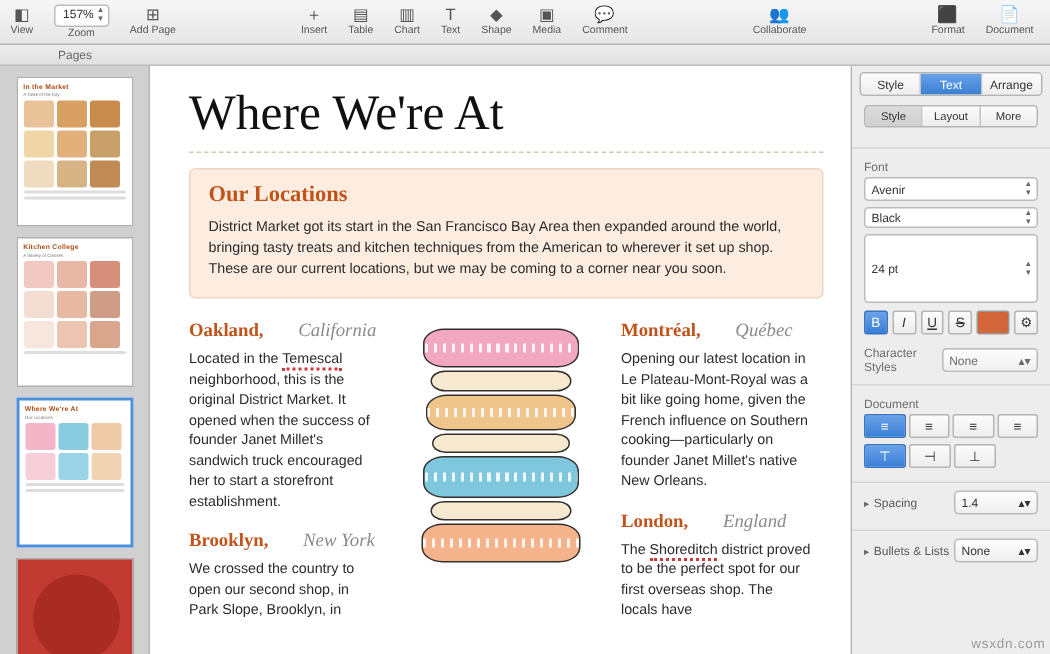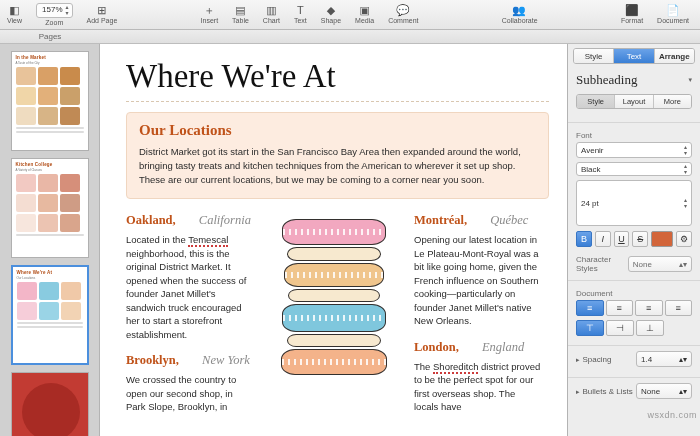--- a/index.html
+++ b/index.html
@@ -97,21 +97,21 @@
   .mac .dots { position:absolute; left:0; right:0; top:38%; height:24%;
     background:repeating-linear-gradient(90deg, rgba(255,255,255,.85) 0 2px, transparent 2px 6px); }
 
   
   .inspector {
     width:133px; background:#ededed; border-left:1px solid #b3b3b3;
     flex:none; display:flex; flex-direction:column; font-size:8.5px; color:#333;
   }
   .seg { display:flex; margin:4px 5px 6px 5px; height:16px; border:1px solid #b5b5b5; border-radius:3px; overflow:hidden; }
   .seg div { flex:1; text-align:center; line-height:15px; font-size:8px; background:linear-gradient(#fcfcfc,#eee); border-right:1px solid #c3c3c3; color:#333;}
-  .seg div:last-child{border-right:none;font-weight:bold;}
+  .seg div:last-child{border-right:none;}
   .seg div.on { background:linear-gradient(#6aa2e8,#3a7fd5); color:#fff; }
   .insp-title { font-family:"Liberation Serif",serif; font-size:13px; color:#2b2b2b; padding:2px 8px 6px 8px; display:flex; justify-content:space-between; align-items:center;}
   .insp-title .chev { font-size:7px; color:#666; }
   .seg2 { display:flex; margin:0 8px 8px 8px; height:15px; border:1px solid #b5b5b5; border-radius:3px; overflow:hidden;}
   .seg2 div { flex:1; text-align:center; line-height:14px; font-size:7.5px; background:linear-gradient(#fbfbfb,#ededed); border-right:1px solid #c5c5c5;}
   .seg2 div:last-child{border-right:none;}
   .seg2 div.on { background:linear-gradient(#dcdcdc,#cfcfcf); }
   .sec-label { padding:3px 8px 2px 8px; color:#6d6d6d; font-size:8px; }
   .fld {
     margin:0 8px 4px 8px; height:16px; background:#fff; border:1px solid #bbb; border-radius:3px;
@@ -130,21 +130,21 @@
   .swatch { width:24px; height:16px; border:1px solid #9a9a9a; border-radius:2px; background:#d2653a; }
   .inline-lbl { padding:2px 8px; color:#6d6d6d; font-size:8px; display:flex; justify-content:space-between; align-items:center; }
   .pop { height:16px; background:linear-gradient(#fdfdfd,#efefef); border:1px solid #bbb; border-radius:3px;
          display:flex; align-items:center; justify-content:space-between; padding:0 4px; font-size:8px; width:72px;}
   .aligns { display:flex; gap:2px; margin:0 8px 4px 8px; }
   .aligns .sbtn { flex:1; }
   .discl { font-size:7px; color:#666; margin-right:3px; }
   .sec-row { display:flex; align-items:center; justify-content:space-between; margin:0 8px 5px 8px; }
   .sec-row .ttl { font-size:8px; color:#5a5a5a; }
   .divider { height:1px; background:#d6d6d6; margin:5px 0; }
-  .wmark { position:absolute; right:3px; bottom:16px; font-size:9px; color:#9b9b9b; letter-spacing:.5px;margin-top:36px;}
+  .wmark { position:absolute; right:3px; bottom:2px; font-size:9px; color:#9b9b9b; letter-spacing:.5px;margin-top:36px;}
 </style>
 </head>
 <body>
 
 <div class="app">
 
   <div class="toolbar">
     <div class="tb-group">
       <div class="tb-item">
         <span class="glyph">◧</span>
@@ -355,24 +355,20 @@
     </div>
 
     <div class="inspector">
 
       <div class="seg">
         <div>Style</div>
         <div class="on">Text</div>
         <div>Arrange</div>
       </div>
 
-      <div class="insp-title">
-        <span>Subheading</span>
-        <span class="chev">▾</span>
-      </div>
 
       <div class="seg2">
         <div class="on">Style</div>
         <div>Layout</div>
         <div>More</div>
       </div>
 
       <div class="divider"></div>
 
       <div class="sec-label">Font</div>

